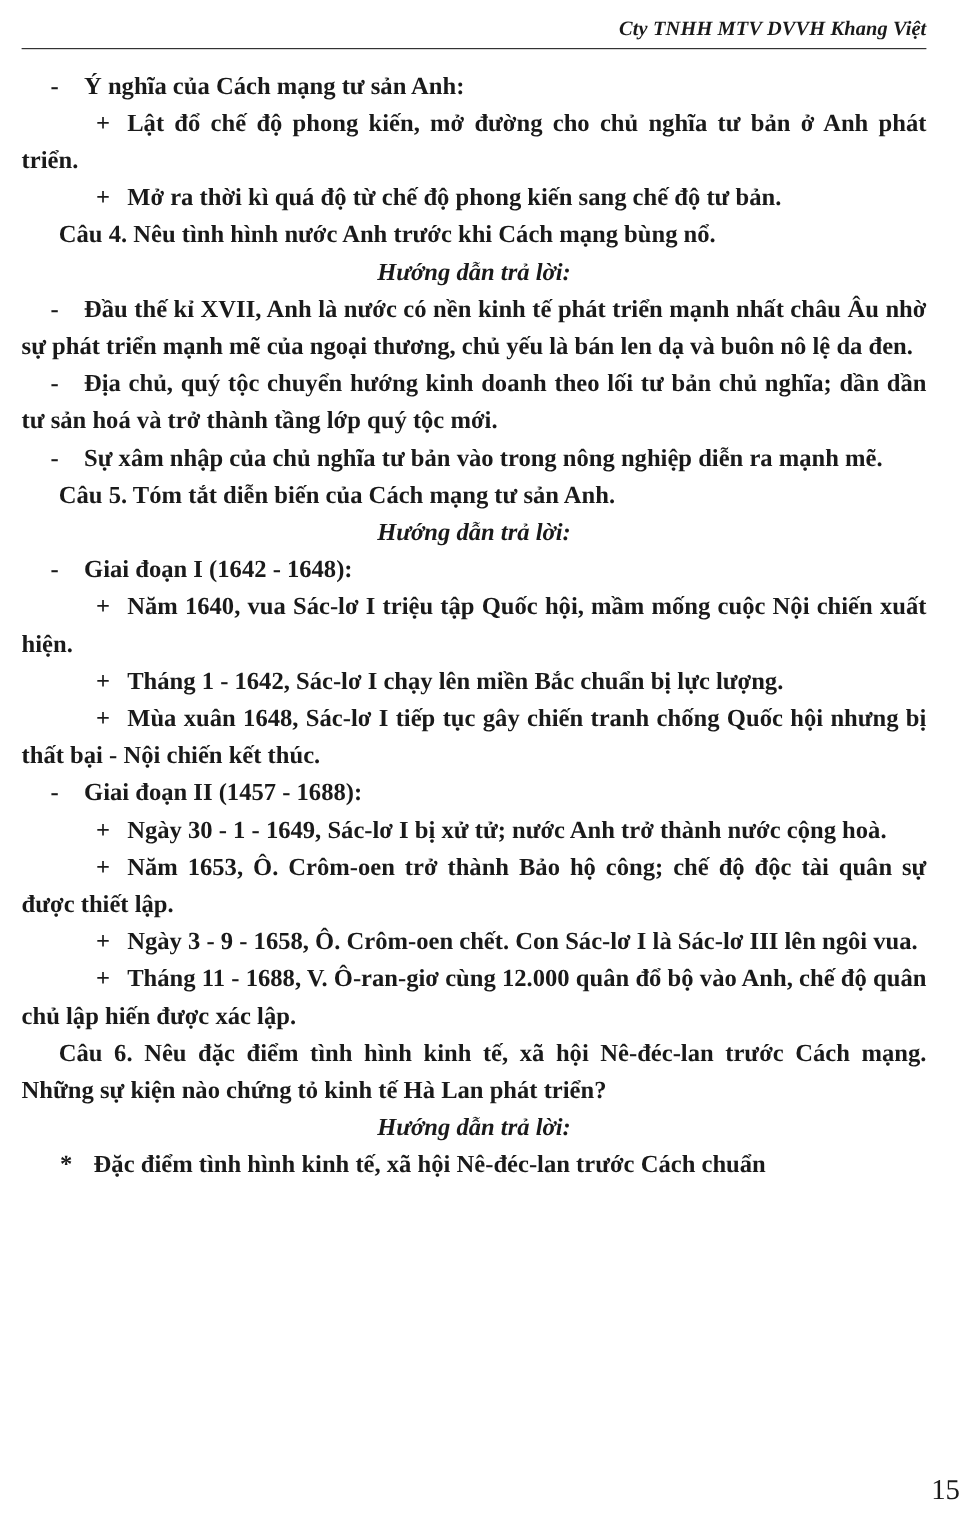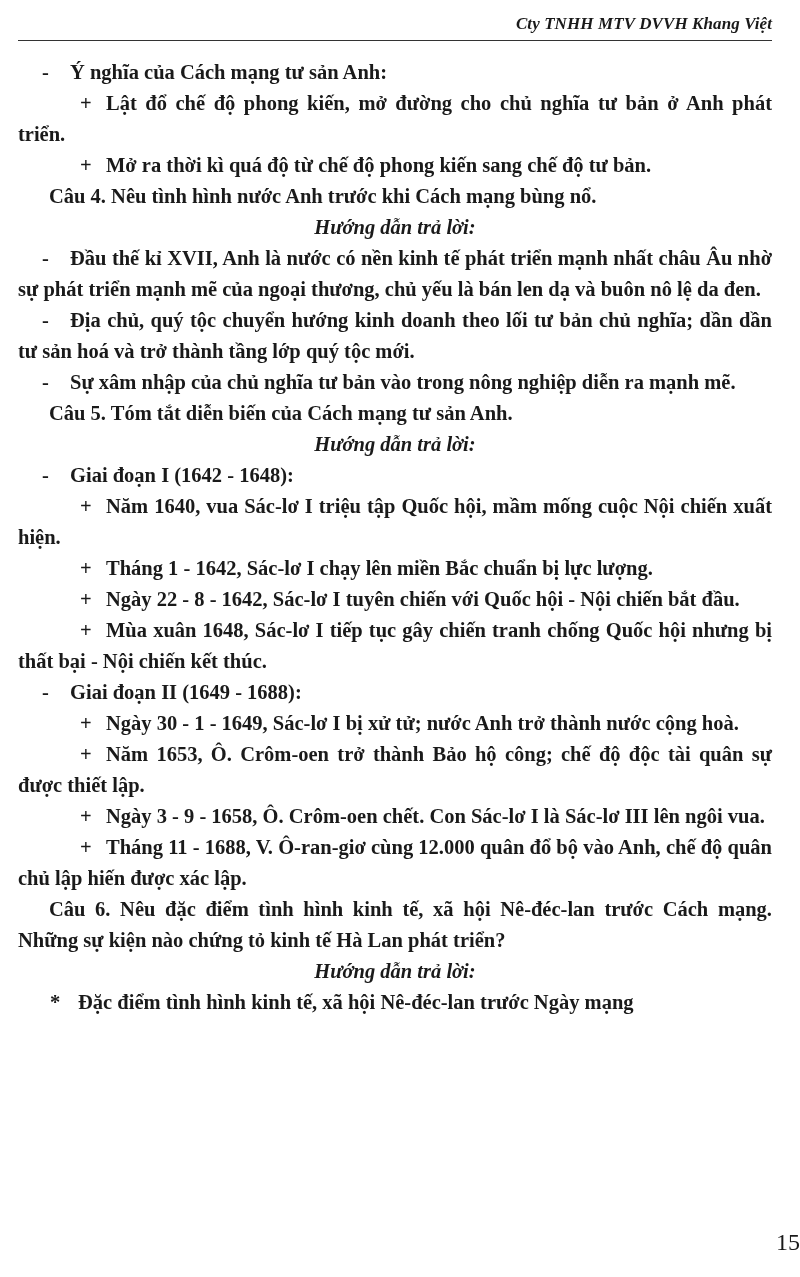--- a/index.html
+++ b/index.html
@@ -47,25 +47,24 @@
   <p class="line q">Câu 4. Nêu tình hình nước Anh trước khi Cách mạng bùng nổ.</p>
   <p class="line guide">Hướng dẫn trả lời:</p>
   <p class="line item-dash"><span class="marker">-</span><span>Đầu thế kỉ XVII, Anh là nước có nền kinh tế phát triển mạnh nhất châu Âu nhờ sự phát triển mạnh mẽ của ngoại thương, chủ yếu là bán len dạ và buôn nô lệ da đen.</span></p>
   <p class="line item-dash"><span class="marker">-</span><span>Địa chủ, quý tộc chuyển hướng kinh doanh theo lối tư bản chủ nghĩa; dần dần tư sản hoá và trở thành tầng lớp quý tộc mới.</span></p>
   <p class="line item-dash"><span class="marker">-</span><span>Sự xâm nhập của chủ nghĩa tư bản vào trong nông nghiệp diễn ra mạnh mẽ.</span></p>
   <p class="line q">Câu 5. Tóm tắt diễn biến của Cách mạng tư sản Anh.</p>
   <p class="line guide">Hướng dẫn trả lời:</p>
   <p class="line item-dash"><span class="marker">-</span><span>Giai đoạn I (1642 - 1648):</span></p>
   <p class="line item-plus"><span class="marker marker-plus">+</span><span>Năm 1640, vua Sác-lơ I triệu tập Quốc hội, mầm mống cuộc Nội chiến xuất hiện.</span></p>
   <p class="line item-plus"><span class="marker marker-plus">+</span><span>Tháng 1 - 1642, Sác-lơ I chạy lên miền Bắc chuẩn bị lực lượng.</span></p>
-  <p class="line item-plus"><span class="marker marker-plus">+</span><span>Ngày 22 - 8 - 1642, Sác-lơ I tuyên chiến với Quốc hội - Nội chiến bắt đầu.</span></p>
   <p class="line item-plus"><span class="marker marker-plus">+</span><span>Mùa xuân 1648, Sác-lơ I tiếp tục gây chiến tranh chống Quốc hội nhưng bị thất bại - Nội chiến kết thúc.</span></p>
-  <p class="line item-dash"><span class="marker">-</span><span>Giai đoạn II (1649 - 1688):</span></p>
+  <p class="line item-dash"><span class="marker">-</span><span>Giai đoạn II (1457 - 1688):</span></p>
   <p class="line item-plus"><span class="marker marker-plus">+</span><span>Ngày 30 - 1 - 1649, Sác-lơ I bị xử tử; nước Anh trở thành nước cộng hoà.</span></p>
   <p class="line item-plus"><span class="marker marker-plus">+</span><span>Năm 1653, Ô. Crôm-oen trở thành Bảo hộ công; chế độ độc tài quân sự được thiết lập.</span></p>
   <p class="line item-plus"><span class="marker marker-plus">+</span><span>Ngày 3 - 9 - 1658, Ô. Crôm-oen chết. Con Sác-lơ I là Sác-lơ III lên ngôi vua.</span></p>
   <p class="line item-plus"><span class="marker marker-plus">+</span><span>Tháng 11 - 1688, V. Ô-ran-giơ cùng 12.000 quân đổ bộ vào Anh, chế độ quân chủ lập hiến được xác lập.</span></p>
   <p class="line q">Câu 6. Nêu đặc điểm tình hình kinh tế, xã hội Nê-đéc-lan trước Cách mạng. Những sự kiện nào chứng tỏ kinh tế Hà Lan phát triển?</p>
   <p class="line guide">Hướng dẫn trả lời:</p>
-  <p class="line item-star"><span class="marker">*</span><span>Đặc điểm tình hình kinh tế, xã hội Nê-đéc-lan trước Ngày mạng</span></p>
+  <p class="line item-star"><span class="marker">*</span><span>Đặc điểm tình hình kinh tế, xã hội Nê-đéc-lan trước Cách chuẩn</span></p>
 </div>
 
 <div class="page-number">15</div>
 
 </body></html>

